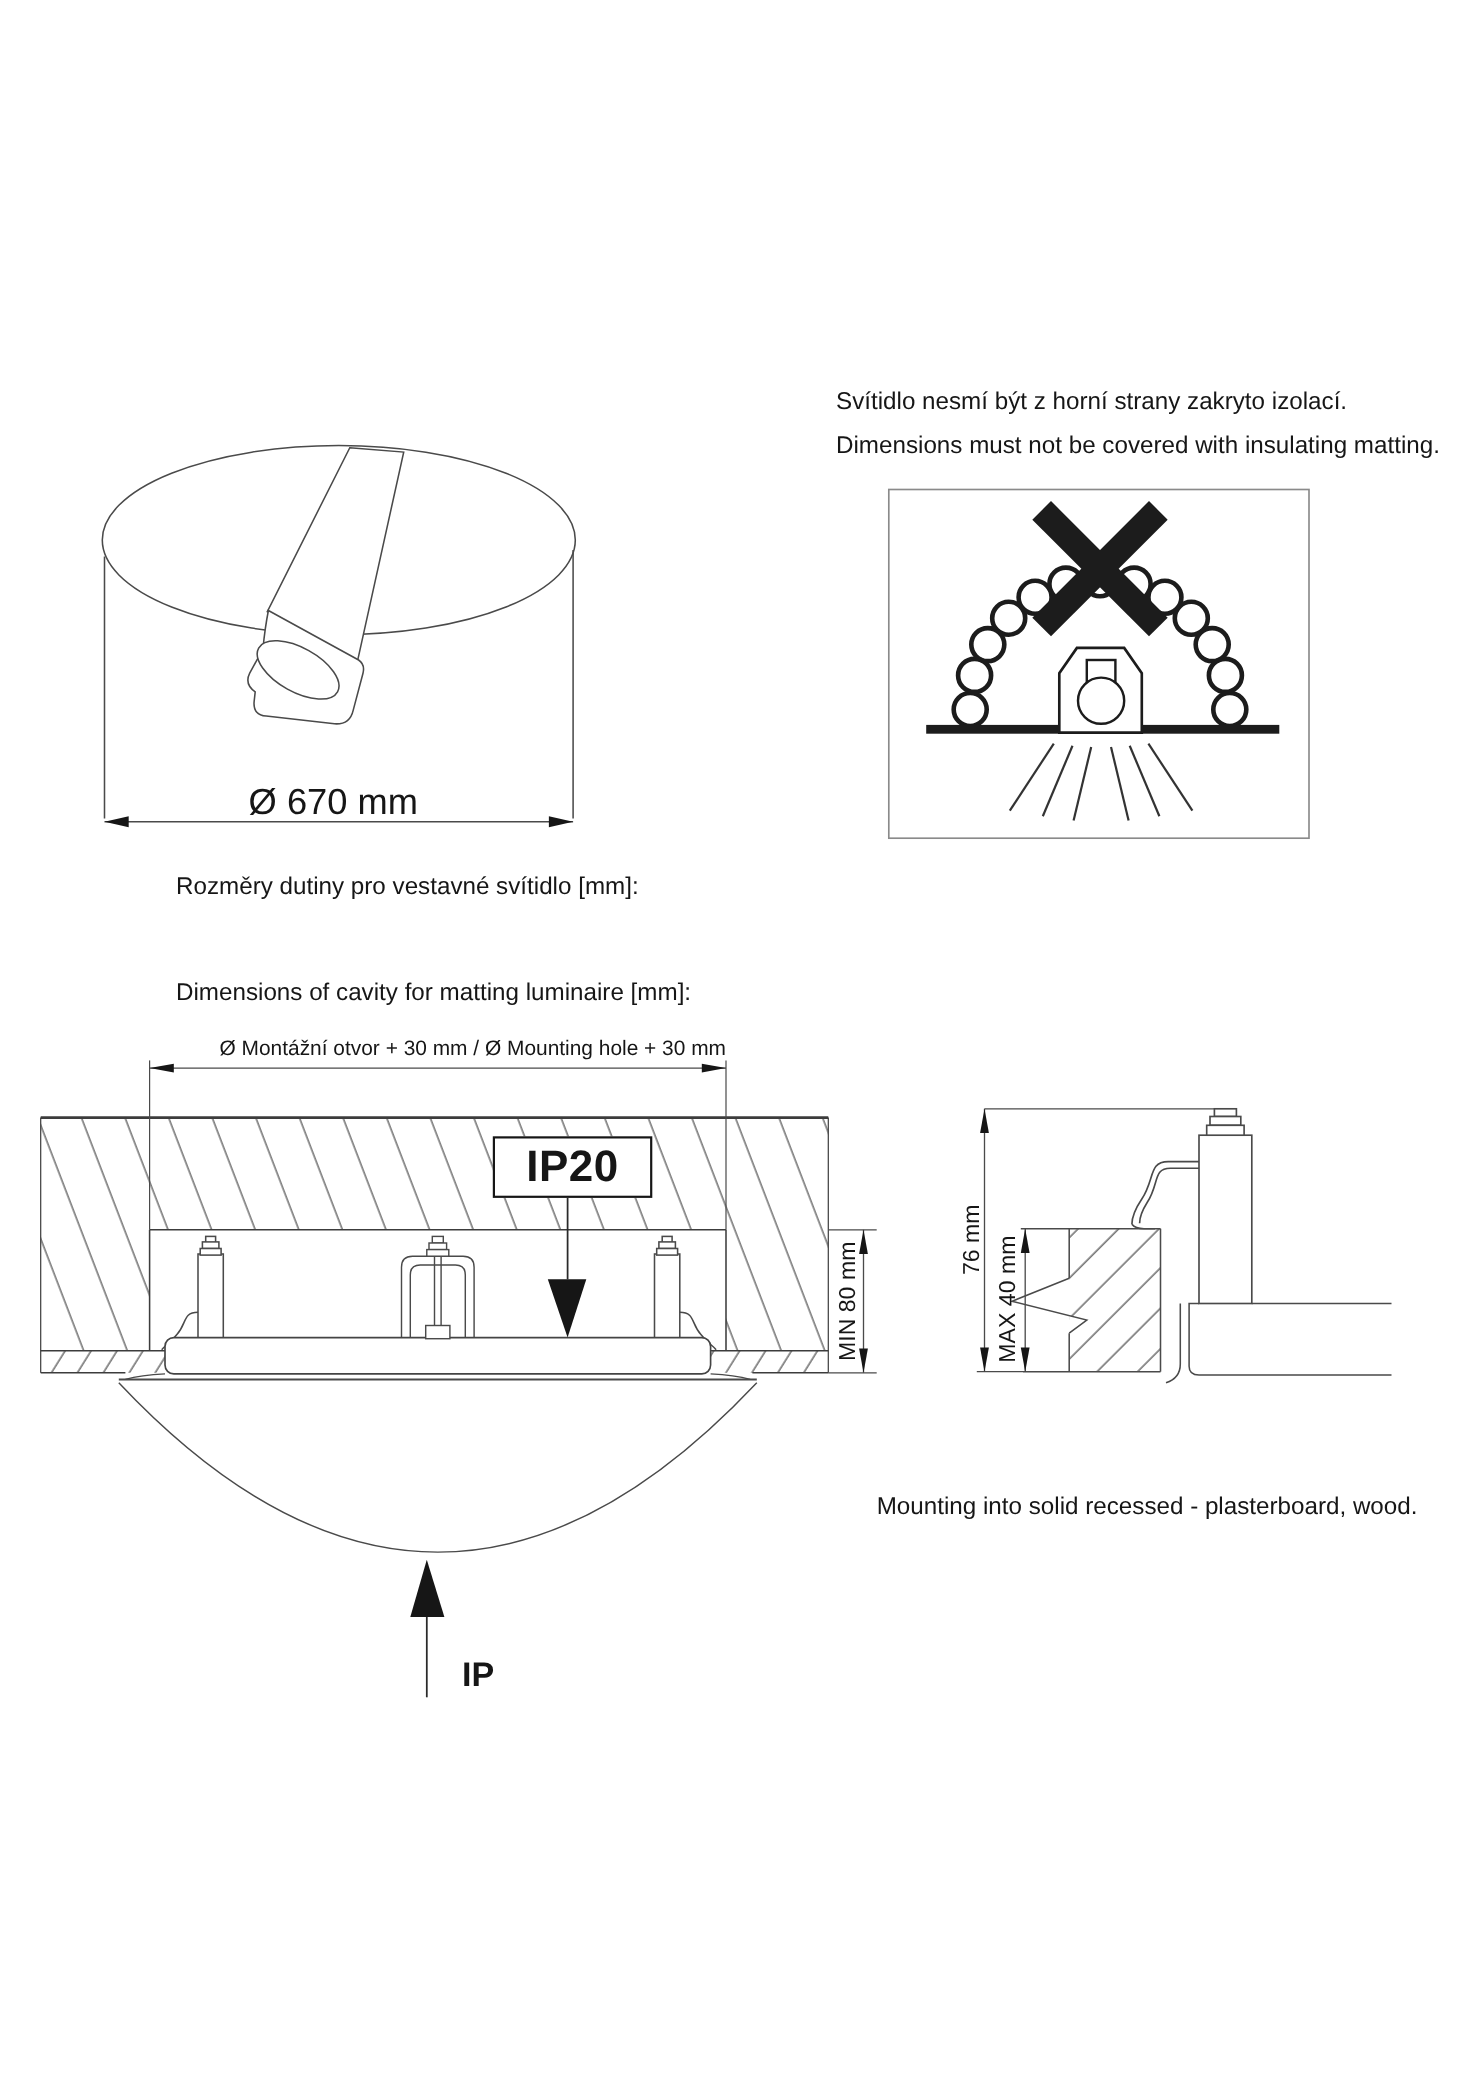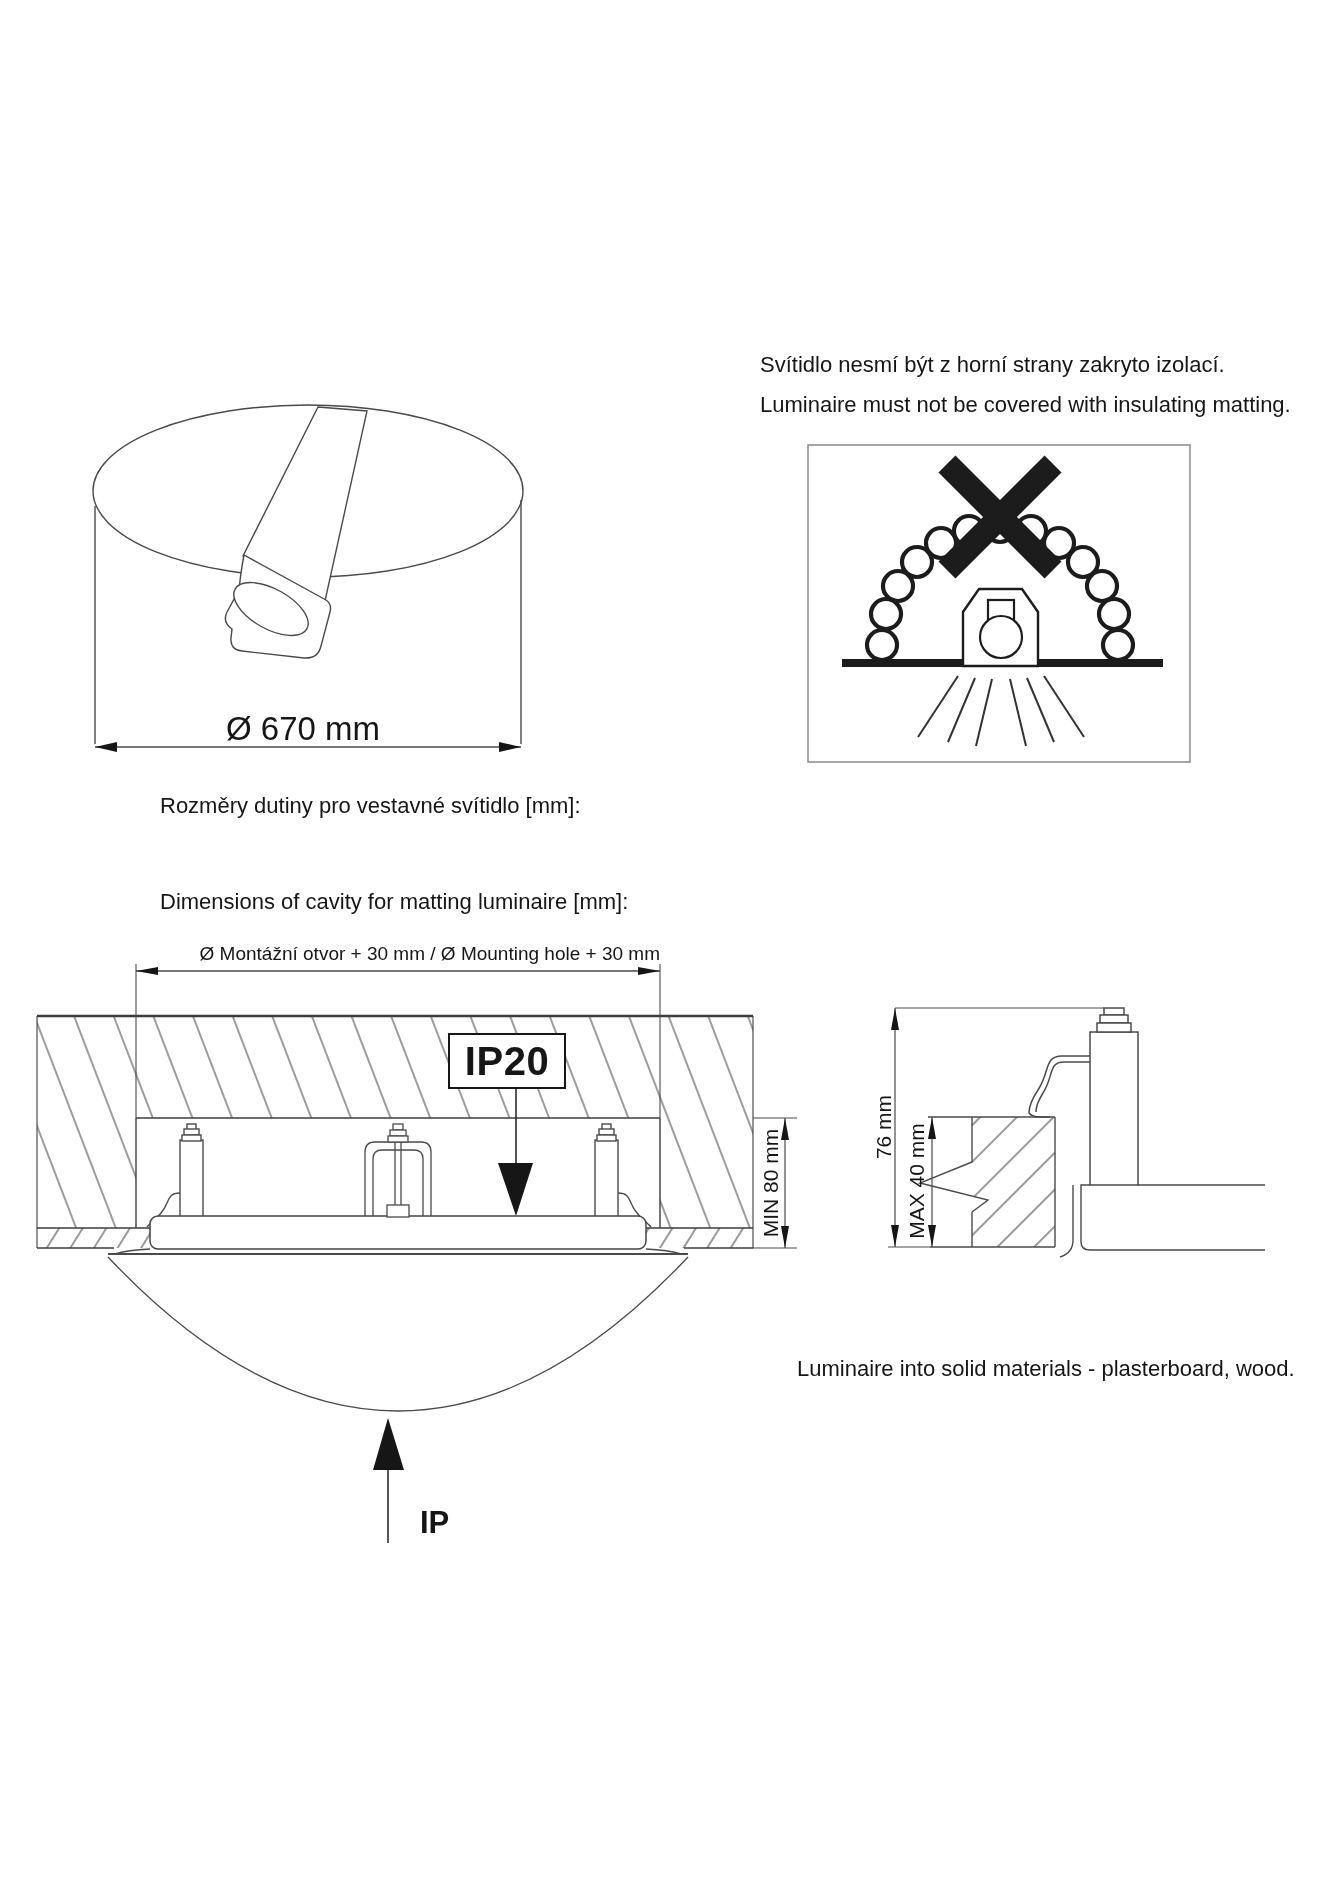--- a/index.html
+++ b/index.html
@@ -4,21 +4,21 @@
 <style>
   html,body{margin:0;padding:0;background:#fff;}
   #page{position:relative;width:1341px;height:1900px;background:#ffffff;overflow:hidden;
         font-family:"Liberation Sans",sans-serif;color:#161616;}
   #art{position:absolute;left:0;top:0;}
   .t{position:absolute;white-space:nowrap;font-size:22px;line-height:1.15;color:#161616;}
   .t-note{font-size:22px;}
   .t-dia{font-size:33px;}
   .t-dim{font-size:19px;}
   .t-rot{transform:translate(-50%,-50%) rotate(-90deg);transform-origin:center;font-size:21px;}
-  .t-ip20{left:448px;top:1033px;width:118px;height:56px;border:2px solid #161616;background:#fff;
+  .t-ip20{left:448px;top:1033px;width:145px;height:56px;border:2px solid #161616;background:#fff;
           display:flex;align-items:center;justify-content:center;
           font-weight:bold;font-size:40px;letter-spacing:0.5px;box-sizing:border-box;}
   .t-ip{font-weight:bold;font-size:31px;}
 </style>
 </head>
 <body>
 
 <div id="page">
 
 <svg id="art" width="1341" height="1900" viewBox="0 0 1341 1900">
@@ -208,33 +208,33 @@
 
     <g stroke="#4a4a4a" fill="none" stroke-width="1.4">
       <line x1="1138" y1="1185" x2="1265" y2="1185"></line>
       <path d="M1090,1185 H1081 V1242 Q1081,1250 1090,1250 H1265"></path>
       <path d="M1073,1185 V1240 Q1073,1253 1060,1257"></path>
     </g>
   </g>
 </svg>
 
   <div class="t t-note" style="left:760px;top:352px">Svítidlo nesmí být z horní strany zakryto izolací.</div>
-  <div class="t t-note" style="left:760px;top:392px">Luminaire must not be covered with insulating matting.</div>
+  <div class="t t-note" style="left:760px;top:392px">Dimensions must not be covered with insulating matting.</div>
 
   <div class="t t-dia" style="left:226px;top:710px">Ø 670 mm</div>
 
   <div class="t t-note" style="left:160px;top:793px">Rozměry dutiny pro vestavné svítidlo [mm]:</div>
   <div class="t t-note" style="left:160px;top:889px">Dimensions of cavity for matting luminaire [mm]:</div>
 
   <div class="t t-dim" style="left:136px;top:943px;width:524px;text-align:right">Ø Montážní otvor + 30 mm / Ø Mounting hole + 30 mm</div>
 
   <div class="t t-ip20">IP20</div>
 
   <div class="t t-rot" style="left:771px;top:1183px">MIN 80 mm</div>
 
   <div class="t t-rot" style="left:884px;top:1127px">76 mm</div>
 
   <div class="t t-rot" style="left:917px;top:1181px">MAX 40 mm</div>
 
-  <div class="t t-note" style="left:797px;top:1356px">Luminaire into solid materials - plasterboard, wood.</div>
+  <div class="t t-note" style="left:797px;top:1356px">Mounting into solid recessed - plasterboard, wood.</div>
 
   <div class="t t-ip" style="left:420px;top:1505px">IP</div>
 </div>
 
 </body></html>

